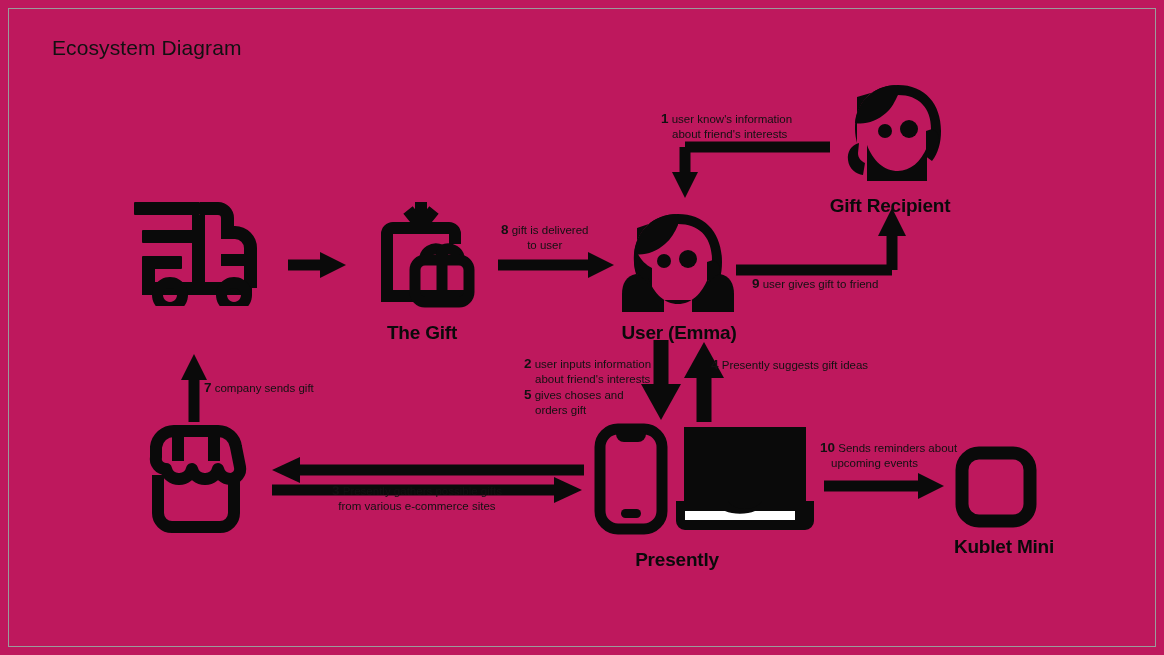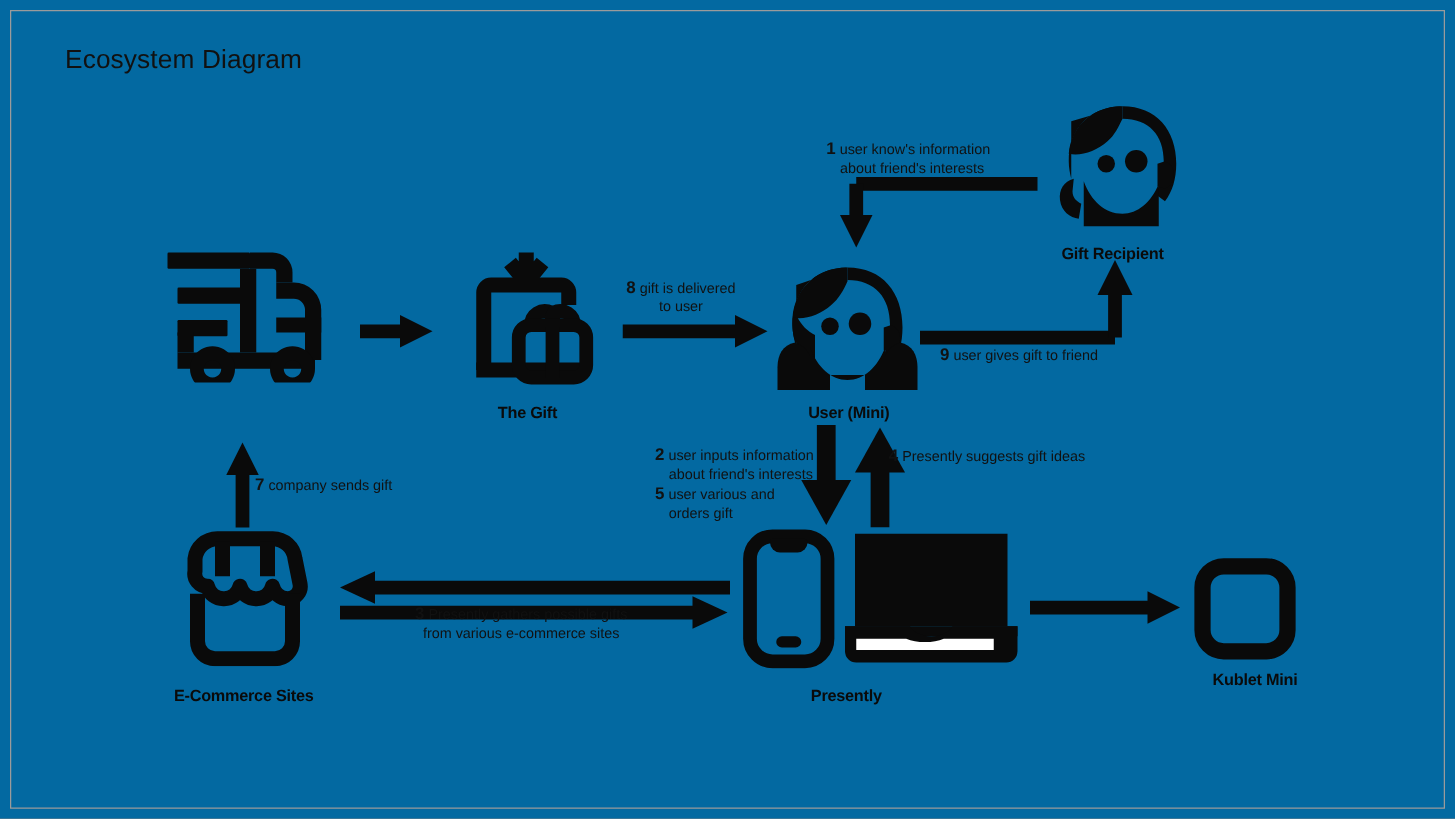--- a/index.html
+++ b/index.html
@@ -2,38 +2,38 @@
 <html><head>
 <meta charset="utf-8">
 <style>
   * { box-sizing: border-box; }
   html, body { margin:0; padding:0; background:#8a8a8a; }
   body { font-family:"Liberation Sans", sans-serif; }
 
   #canvas {
     position:relative;
     width:1164px; height:655px;
-    background:#0369a1;
+    background:#be185d;
     overflow:hidden;
   }
   #frame {
     position:absolute; left:8px; top:8px;
     width:1148px; height:639px;
     border:1px solid #9b9b9b;
   }
 
   .title {
     position:absolute; left:52px; top:36px;
     font-size:21px; color:#111; letter-spacing:.1px;
     white-space:nowrap;
   }
 
   .node-label {
     position:absolute;
-    font-weight:bold; font-size:13px; color:#0a0a0a;
+    font-weight:bold; font-size:19px; color:#0a0a0a;
     white-space:nowrap; text-align:center;
     transform:translateX(-50%);
     letter-spacing:-.2px;
   }
 
   .ann {
     position:absolute;
     font-size:11.5px; color:#111; line-height:1.28;
     white-space:nowrap;
   }
@@ -161,23 +161,22 @@
     </svg>
   </div>
 
   <div class="icon" style="left:955px; top:446px;">
     <svg width="82" height="82" viewBox="0 0 82 82">
       <rect x="7" y="7" width="68" height="68" rx="17" fill="none" stroke="#0a0a0a" stroke-width="13"></rect>
     </svg>
   </div>
 
   <div class="node-label" style="left:422px; top:322px;">The Gift</div>
-  <div class="node-label" style="left:679px; top:322px;">User (Mini)</div>
+  <div class="node-label" style="left:679px; top:322px;">User (Emma)</div>
   <div class="node-label" style="left:890px; top:195px;">Gift Recipient</div>
-  <div class="node-label" style="left:195px; top:549px;">E-Commerce Sites</div>
   <div class="node-label" style="left:677px; top:549px;">Presently</div>
   <div class="node-label" style="left:992px; top:536px;margin-left:12px;">Kublet Mini</div>
 
   <div class="arrow" style="left:672px; top:140px;">
     <svg width="165" height="62" viewBox="0 0 165 62">
       <path d="M158,7 H13" stroke="#0a0a0a" stroke-width="11" fill="none"></path>
       <path d="M13,7 V34" stroke="#0a0a0a" stroke-width="11" fill="none"></path>
       <path d="M13,58 L0,32 L26,32 Z" fill="#0a0a0a"></path>
     </svg>
   </div>
@@ -264,36 +263,41 @@
   </div>
 
   <div class="ann indent" style="left:524px; top:355px;">
     <span class="num">2</span>
     <span>user inputs information</span>
     <span class="l2">about friend's interests</span>
   </div>
 
   <div class="ann indent" style="left:524px; top:386px;">
     <span class="num">5</span>
-    <span>user various and</span>
+    <span>gives choses and</span>
     <span class="l2">orders gift</span>
   </div>
 
   <div class="ann" style="left:711px; top:356px;">
     <span class="num">4</span>
     <span>Presently suggests gift ideas</span>
   </div>
 
   <div class="ann" style="left:204px; top:379px;">
     <span class="num">7</span>
     <span>company sends gift</span>
   </div>
 
 
   <div class="ann center" style="left:332px; top:482px;">
     <span class="num">3</span>
     <span>Presently gathers possible gifts</span>
     <span class="l2">from various e-commerce sites</span>
   </div>
 
+  <div class="ann indent" style="left:820px; top:439px;">
+    <span class="num">10</span>
+    <span>Sends reminders about</span>
+    <span class="l2">upcoming events</span>
+  </div>
 
 
 </div>
 
 </body></html>

